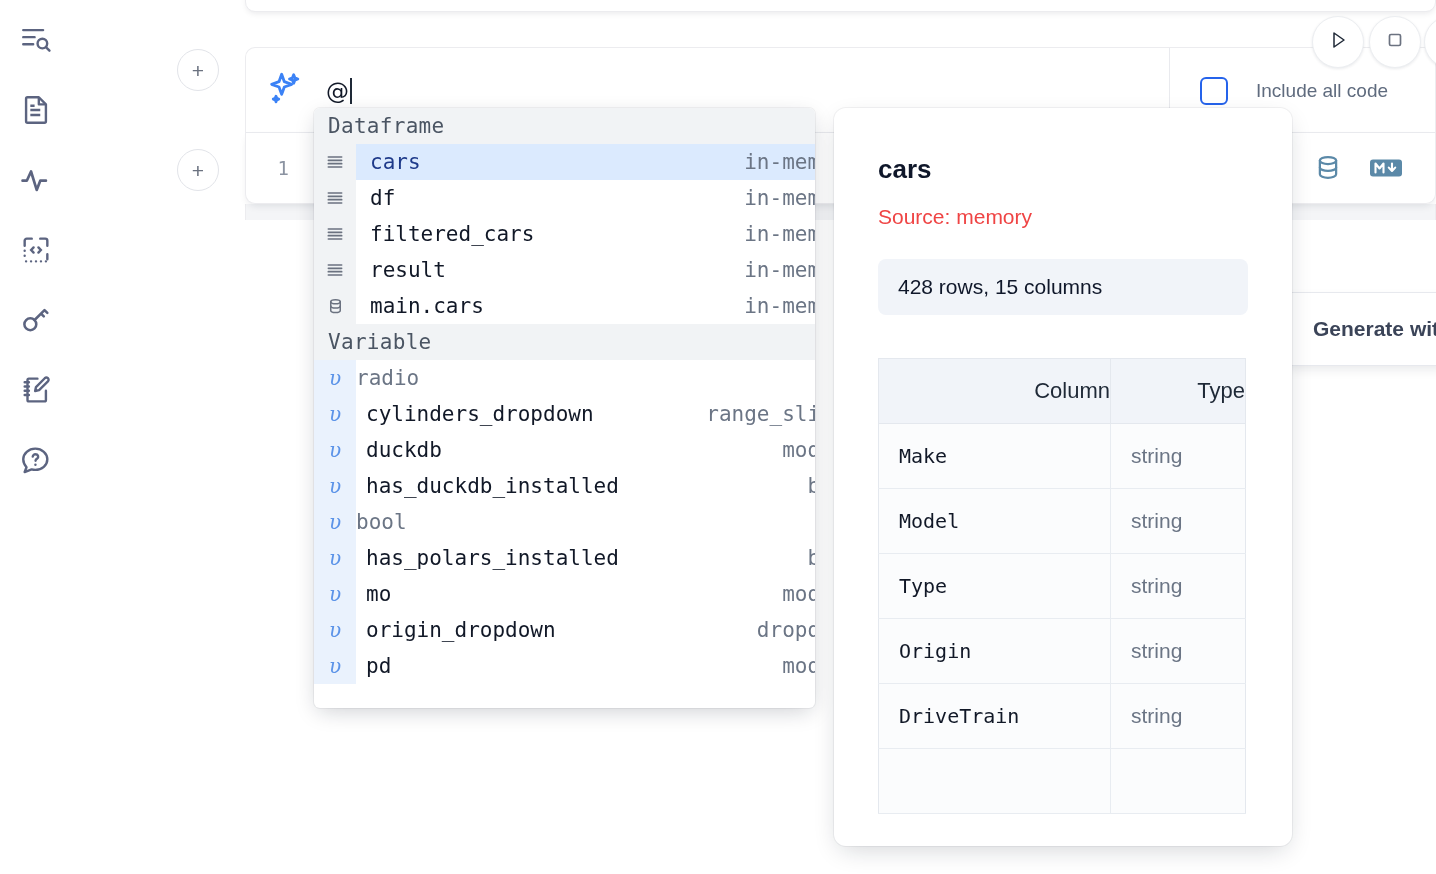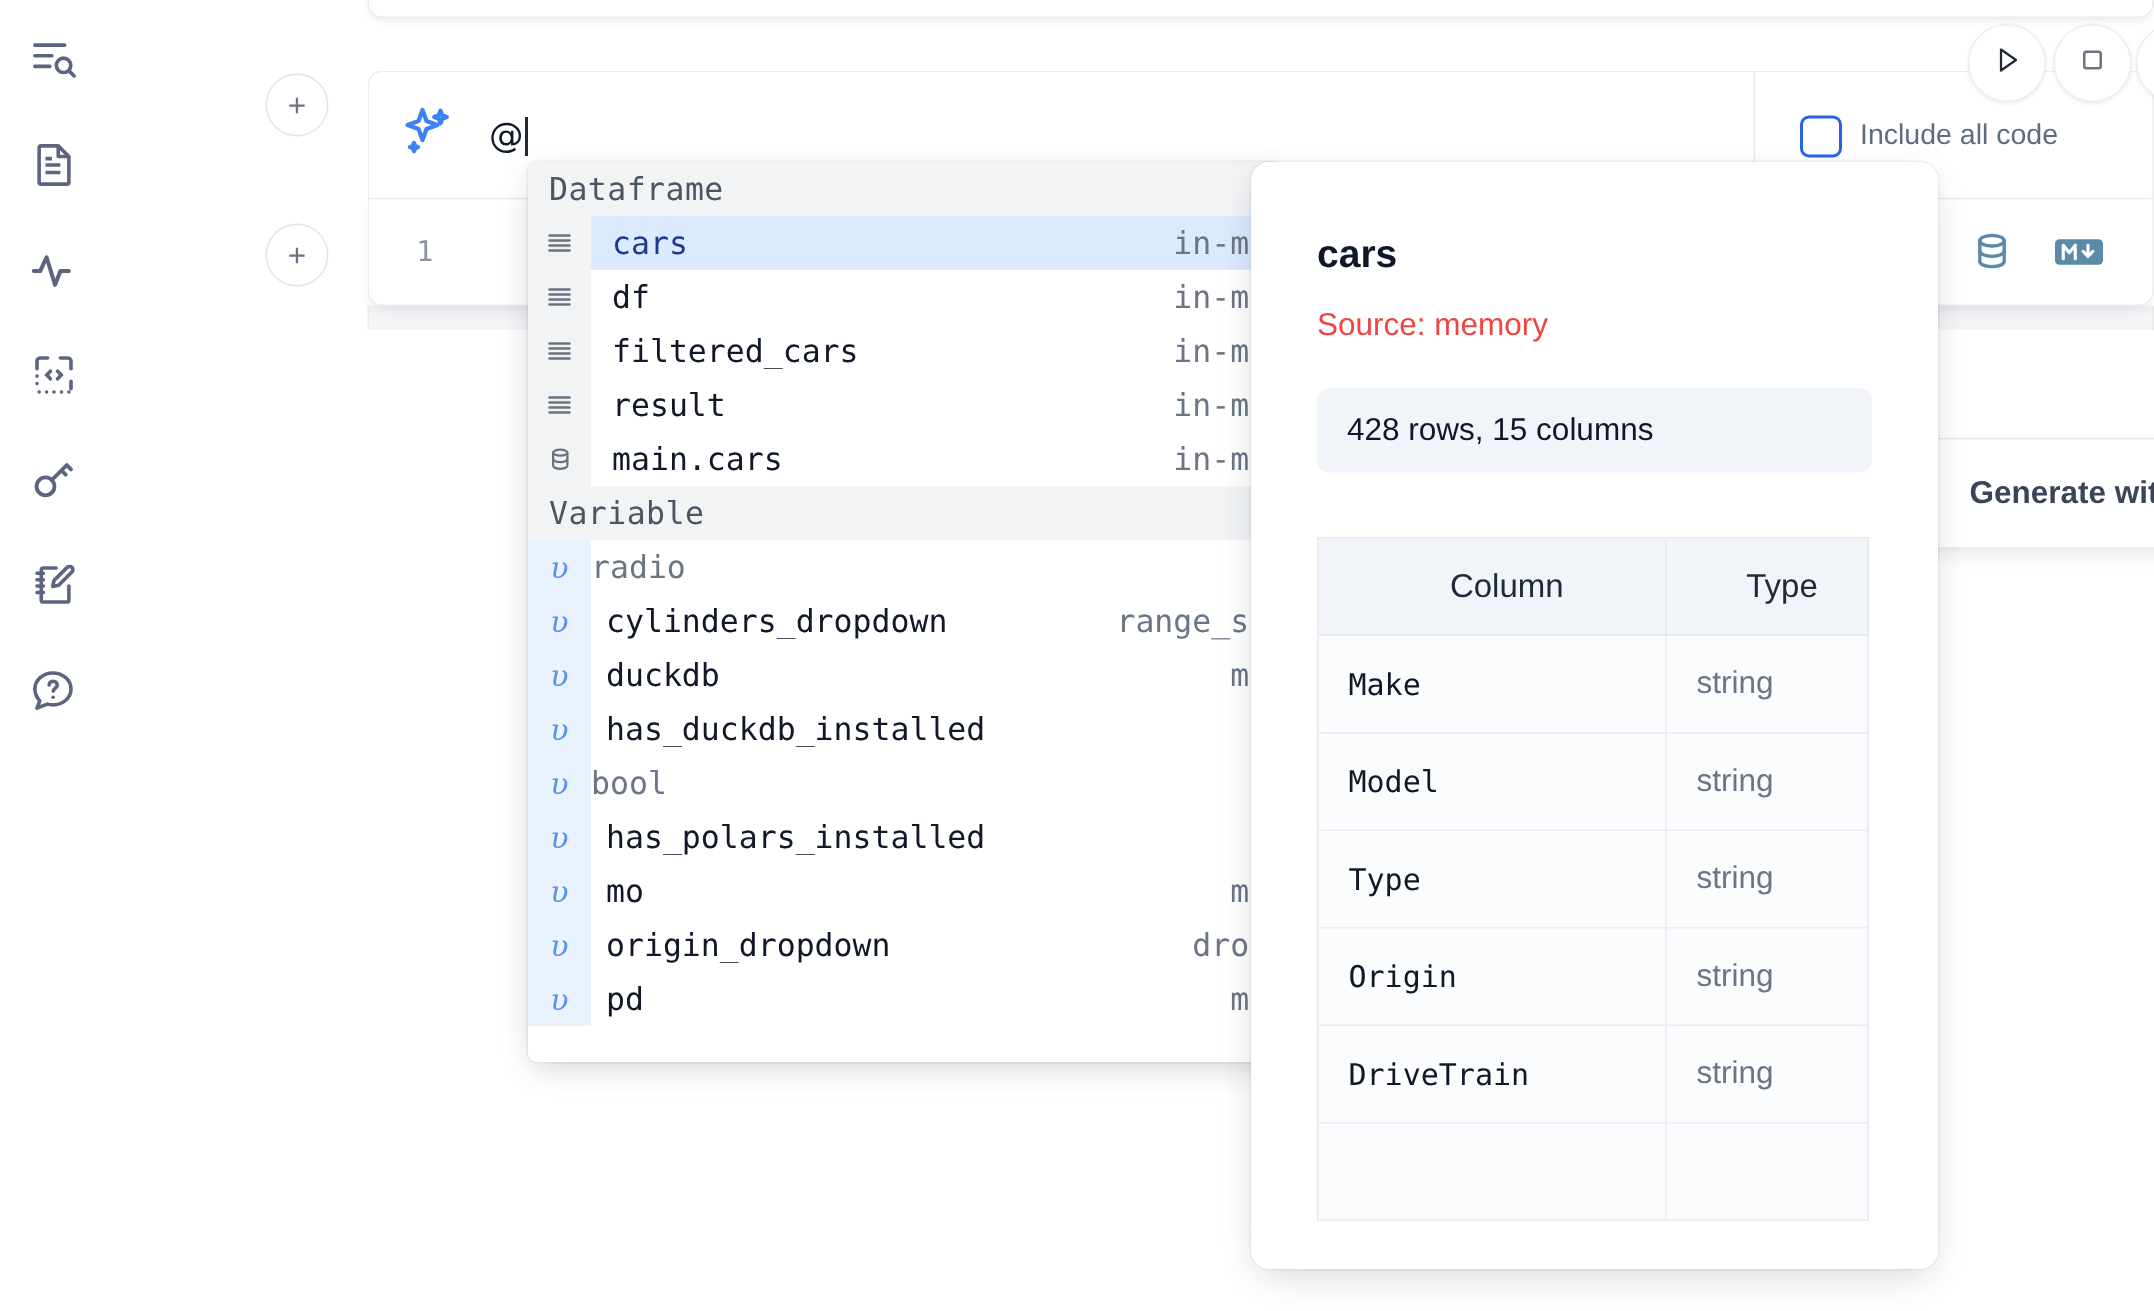--- a/index.html
+++ b/index.html
@@ -62,21 +62,21 @@
     font-family: "DejaVu Sans", sans-serif;
     font-size: 23px; color: #111827; letter-spacing: .2px;
   }
   .caret {
     display: inline-block; width: 2px; height: 26px;
     background: #1f2937; vertical-align: -5px; margin-left: 1px;
   }
   .ai-right {
     width: 266px; flex: 0 0 266px; height: 85px;
     border-left: 1px solid #e9eaee; display: flex; align-items: center;
-    padding-left: 30px; gap: 12px;
+    padding-left: 30px; gap: 28px;
   }
   .chk {
     width: 28px; height: 28px; border: 2px solid #2563eb; border-radius: 6px;
     background: #fff; cursor: pointer; flex: 0 0 28px;
   }
   .chk-label { font-size: 19px; color: #5f6b7e; white-space: nowrap; }
 
   
   .round-btn {
     position: absolute; width: 52px; height: 52px; border-radius: 50%;
@@ -119,21 +119,21 @@
     position: absolute; left: 1282px; top: 292px; width: 170px; height: 74px;
     background: #fff; border: 1px solid #e7e9ee; border-radius: 10px;
     box-shadow: 0 5px 14px -4px rgba(15,23,42,.13);
     display: flex; align-items: center; padding-left: 30px;
     font-size: 21px; font-weight: 700; color: #3b4458; z-index: 3;
     overflow: hidden; white-space: nowrap;
   }
 
   
   .ac {
-    position: absolute; left: 352px; top: 108px; width: 501px; height: 600px;
+    position: absolute; left: 314px; top: 108px; width: 501px; height: 600px;
     background: #fff; border-radius: 6px;
     box-shadow: 0 6px 22px -4px rgba(15,23,42,.22), 0 0 0 1px rgba(15,23,42,.05);
     overflow: hidden; z-index: 20;
     font-family: "DejaVu Sans Mono", monospace;
   }
   .ac-inner { width: 560px; }
   .ac-section {
     background: #f1f3f5; color: #4b5563; font-size: 21px;
     padding: 6px 0 6px 14px; letter-spacing: .3px;
   }
@@ -170,21 +170,21 @@
   .doc-source { font-size: 21px; color: #ef4444; margin-top: 20px; }
   .doc-badge {
     margin-top: 30px; background: #f1f4f9; border-radius: 8px;
     padding: 16px 20px; font-size: 21px; color: #0f172a;
   }
   .doc-table {
     margin-top: 43px; width: 368px; border: 1px solid #e4e8ee;
     border-collapse: collapse; table-layout: fixed;
   }
   .doc-table th {
-    background: #f1f4f9; text-align: center; font-weight: 400;
+    background: #f1f4f9; text-align: right; font-weight: 400;
     font-size: 22px; color: #1f2937; padding: 19px 0 19px 20px;
     border-bottom: 1px solid #e4e8ee; border-right: 1px solid #e4e8ee;
   }
   .doc-table th:last-child { border-right: none; }
   .doc-table td {
     padding: 20px 0 20px 20px; font-size: 21px;
     border-bottom: 1px solid #e8ecf1; border-right: 1px solid #e8ecf1;
     background: #fbfcfd;
   }
   .doc-table td:last-child { border-right: none; }

